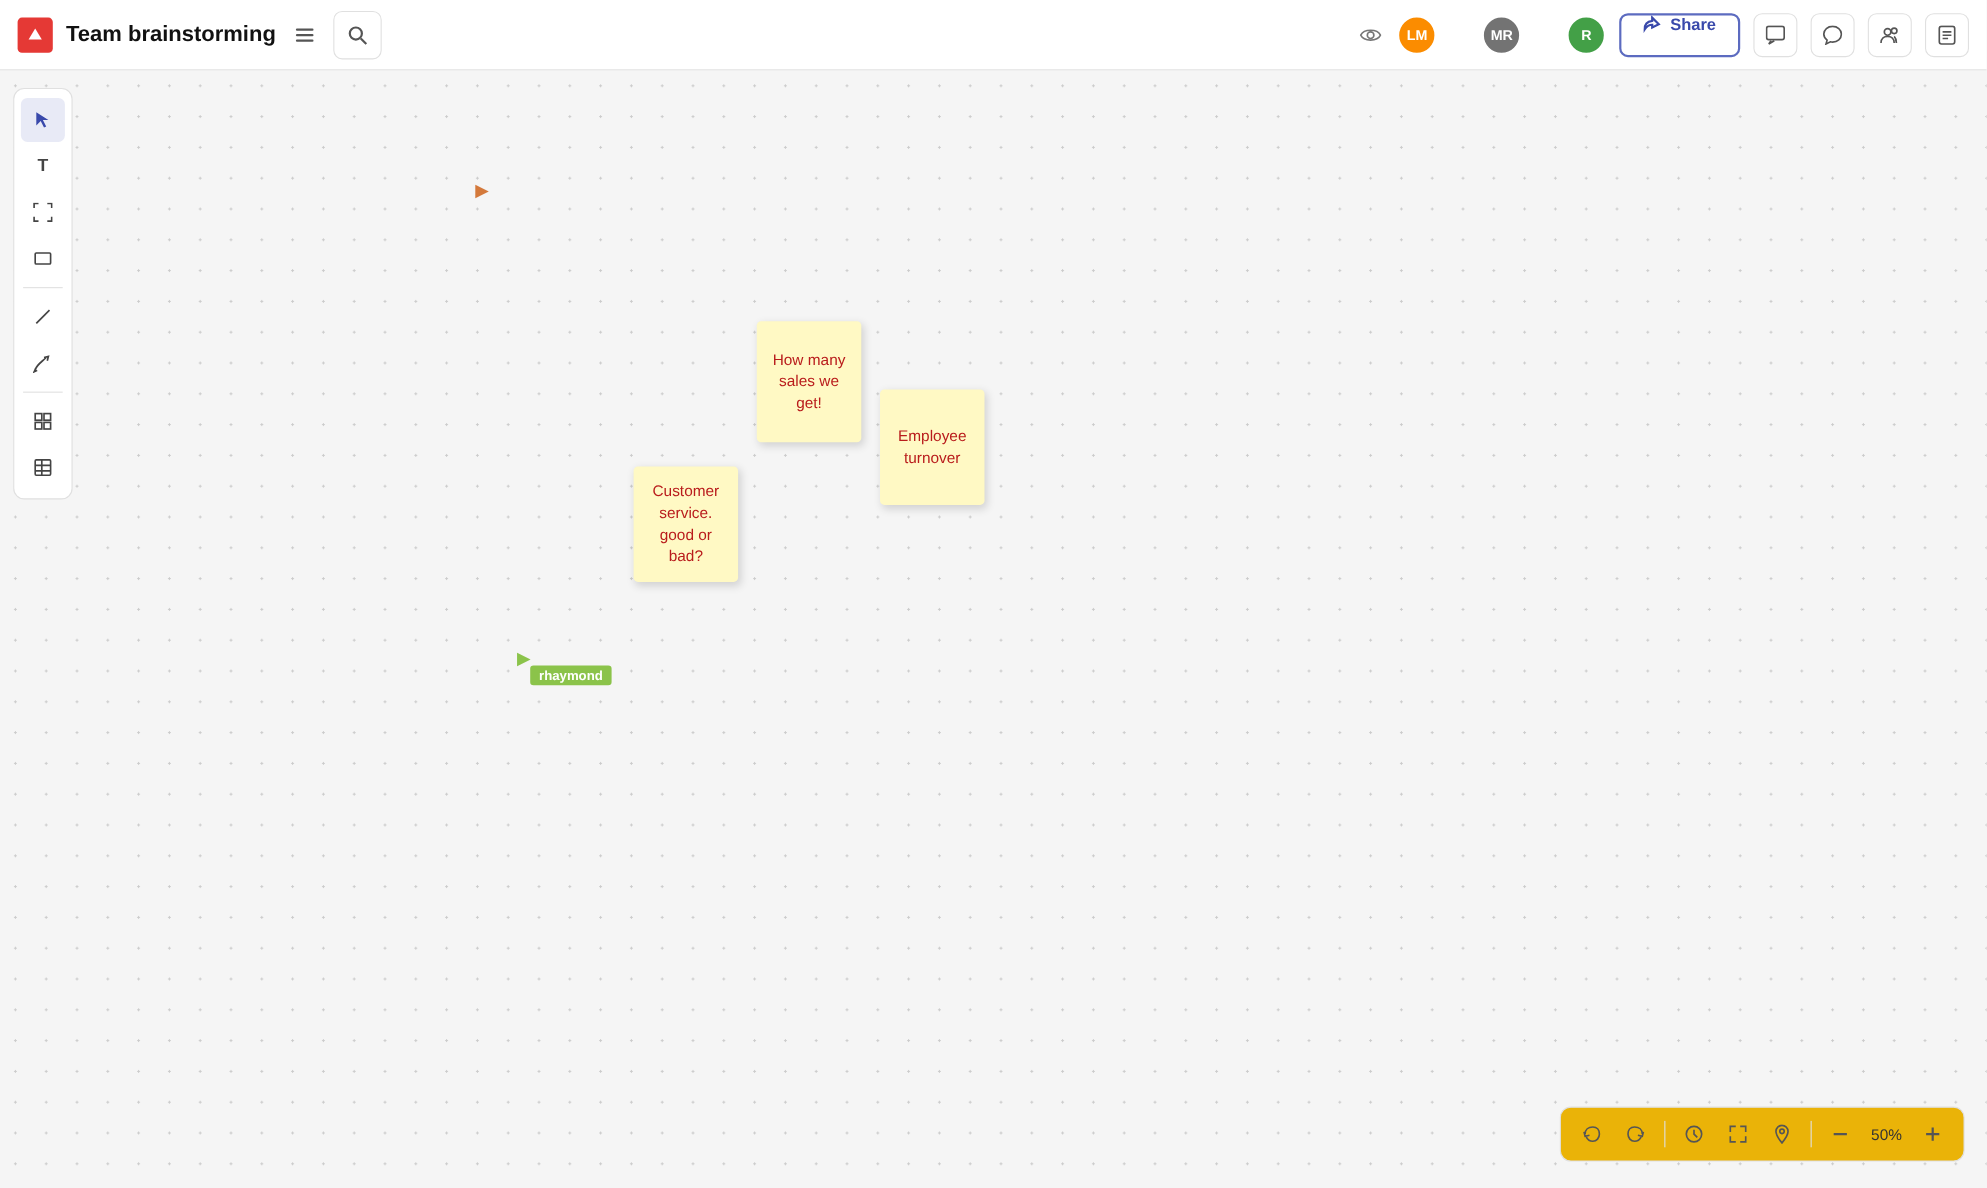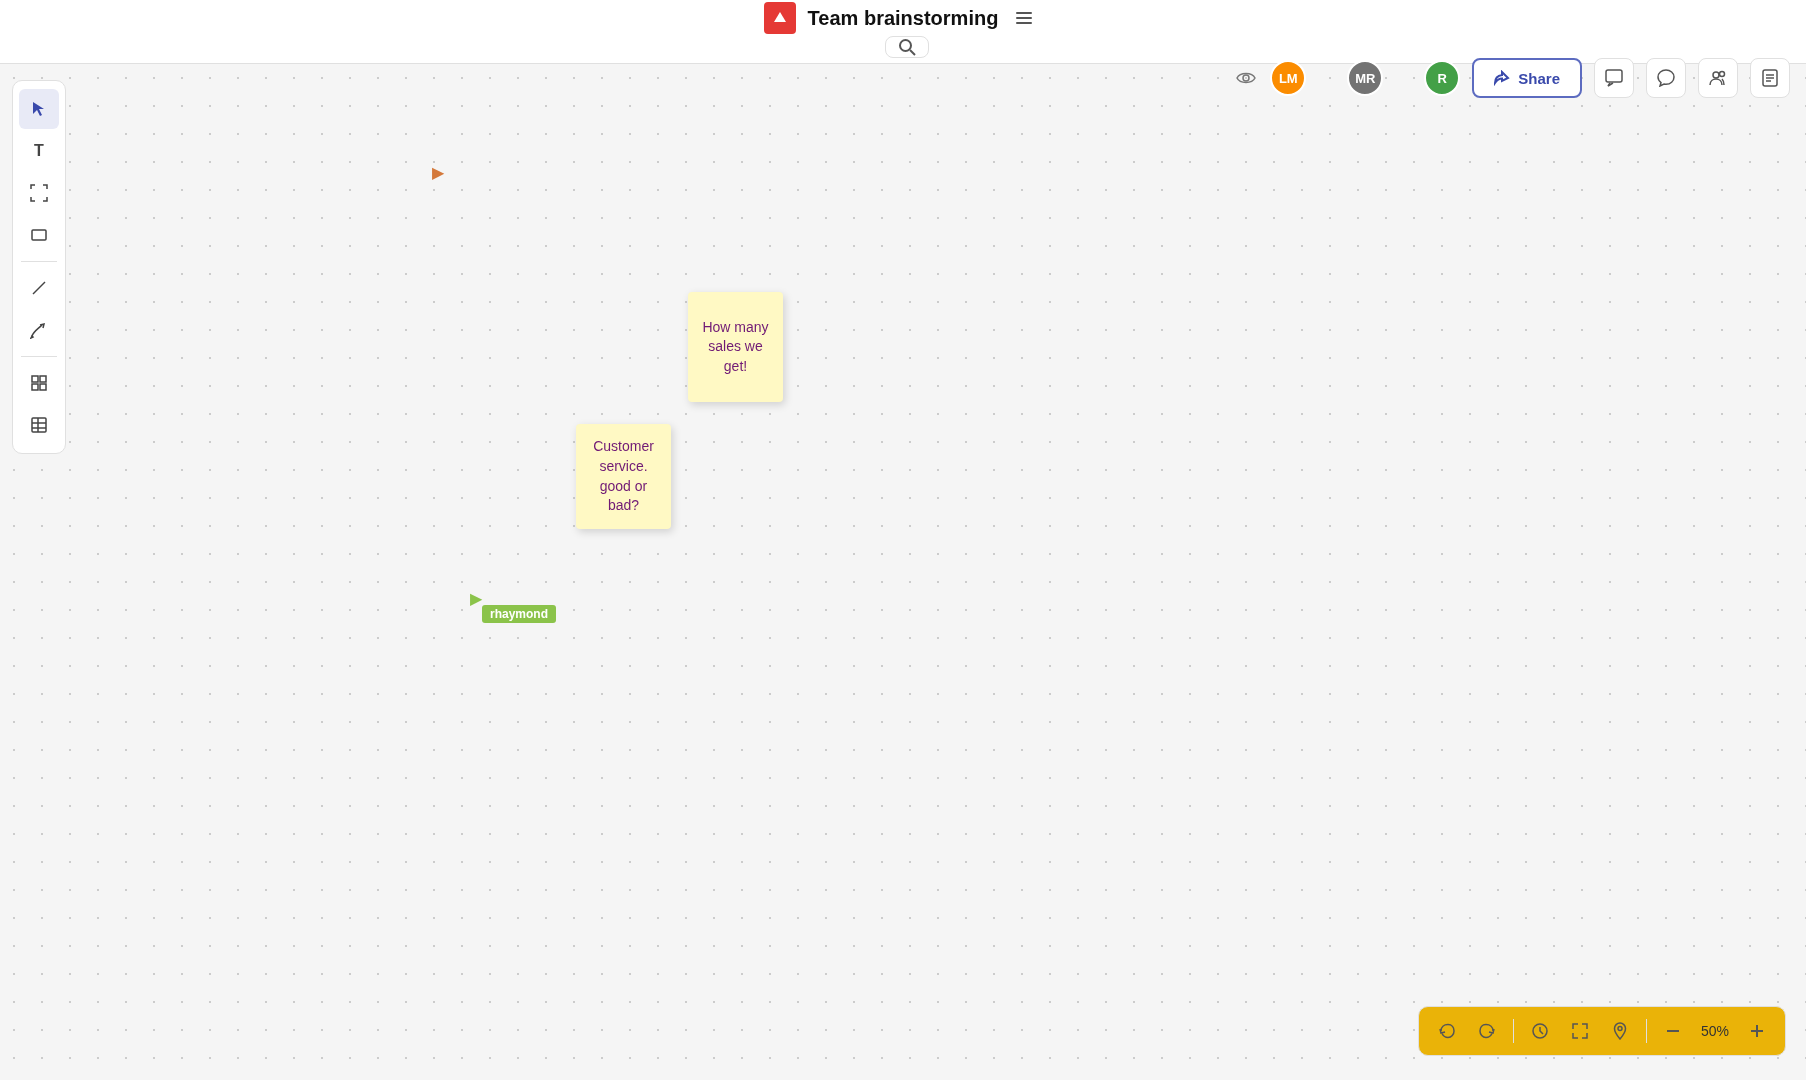--- a/index.html
+++ b/index.html
@@ -2,21 +2,21 @@
 <html><head>
   <meta charset="utf-8">
   <style>
     * { box-sizing: border-box; margin: 0; padding: 0; }
     body { width: 1806px; height: 1080px; background: #f5f5f5; font-family: -apple-system, BlinkMacSystemFont, 'Segoe UI', sans-serif; overflow: hidden; position: relative; }
 
     
     #header {
       position: absolute; top: 0; left: 0; right: 0; height: 64px;
       background: #fff; border-bottom: 1px solid #e0e0e0;
-      display: flex; align-items: center; padding: 0 16px; z-index: 100; flex-direction: column;
+      display: flex; align-items: center; padding: 0 16px; z-index: 100;
     }
     #header-left { display: flex; align-items: center; gap: 8px; }
     .logo-icon {
       width: 32px; height: 32px; background: #e53935; border-radius: 4px;
       display: flex; align-items: center; justify-content: center;
       color: #fff; font-size: 18px; font-weight: bold; flex-shrink: 0;
     }
     .doc-title {
       font-size: 20px; font-weight: 600; color: #111; margin-left: 4px;
     }
@@ -39,21 +39,21 @@
       border-radius: 4px; color: #777;
     }
     .avatars { display: flex; align-items: center; gap: 47px; }
     .avatar {
       width: 36px; height: 36px; border-radius: 50%; display: flex; align-items: center;
       justify-content: center; font-size: 13px; font-weight: 600; color: #fff;
       border: 2px solid #fff; margin-left: -6px;
     }
     .share-btn {
       height: 40px; padding: 0 20px; background: #fff; border: 2px solid #5c6bc0;
-      border-radius: 8px; cursor: pointer; display: flex; align-items: center; gap: 8px;
+      border-radius: 8px; cursor: pointer; display: flex; align-items: flex-start; gap: 8px;
       font-size: 15px; font-weight: 600; color: #3949ab;
     }
     .header-action-btn {
       width: 40px; height: 40px; border: 1px solid #e0e0e0; background: #fff;
       cursor: pointer; display: flex; align-items: center; justify-content: center;
       border-radius: 8px; color: #555;
     }
 
     
     #toolbar {
@@ -79,21 +79,21 @@
       background-size: 28px 28px;
     }
 
     
     .sticky-note {
       position: absolute;
       background: #fff9c4;
       border-radius: 4px;
       padding: 10px 12px;
       font-size: 14px;
-      color: #701a75;
+      color: #b91c1c;
       box-shadow: 2px 3px 8px rgba(0,0,0,0.15);
       display: flex; align-items: center; justify-content: center;
       text-align: center;
       line-height: 1.4;
     }
 
     
     .cursor-label {
       position: absolute;
       background: #8bc34a;
@@ -263,20 +263,23 @@
 
 <div id="canvas">
 
   <div class="cursor-arrow" style="left:432px; top:99px;">▶</div>
 
 
   <div class="sticky-note" style="left:688px; top:228px; width:95px; height:110px;">
     <span>How many sales we get!</span>
   </div>
 
+  <div class="sticky-note" style="left:800px; top:290px; width:95px; height:105px;">
+    <span>Employee turnover</span>
+  </div>
 
   <div class="sticky-note" style="left:547px; top:360px; width:95px; height:105px;margin-left:29px;">
     <span>Customer service. good or bad?</span>
   </div>
 
 
   <div class="cursor-arrow2" style="left:470px; top:525px;">▶</div>
   <div class="cursor-label" style="left:482px; top:541px;">rhaymond</div>
 
 </div>

